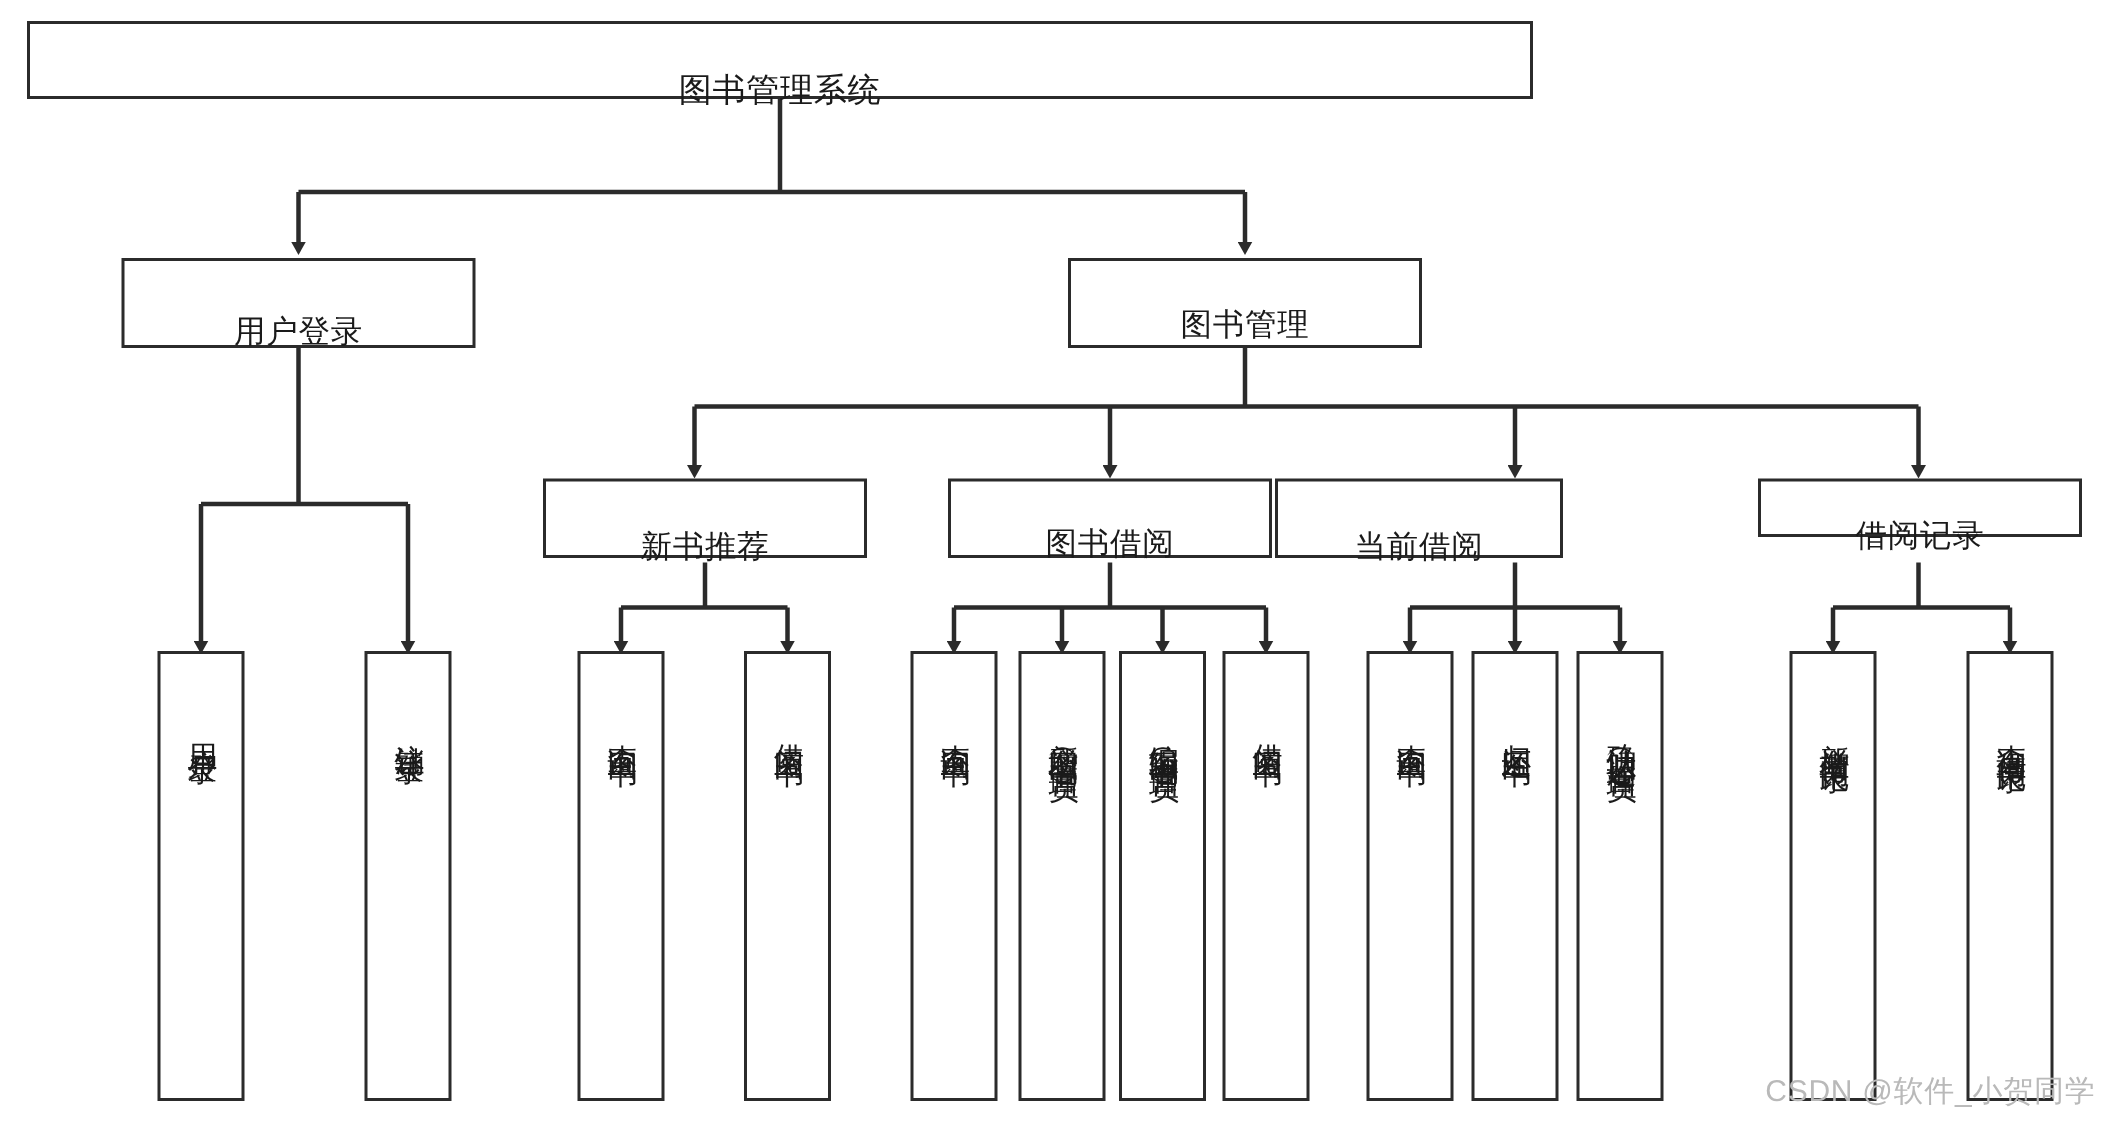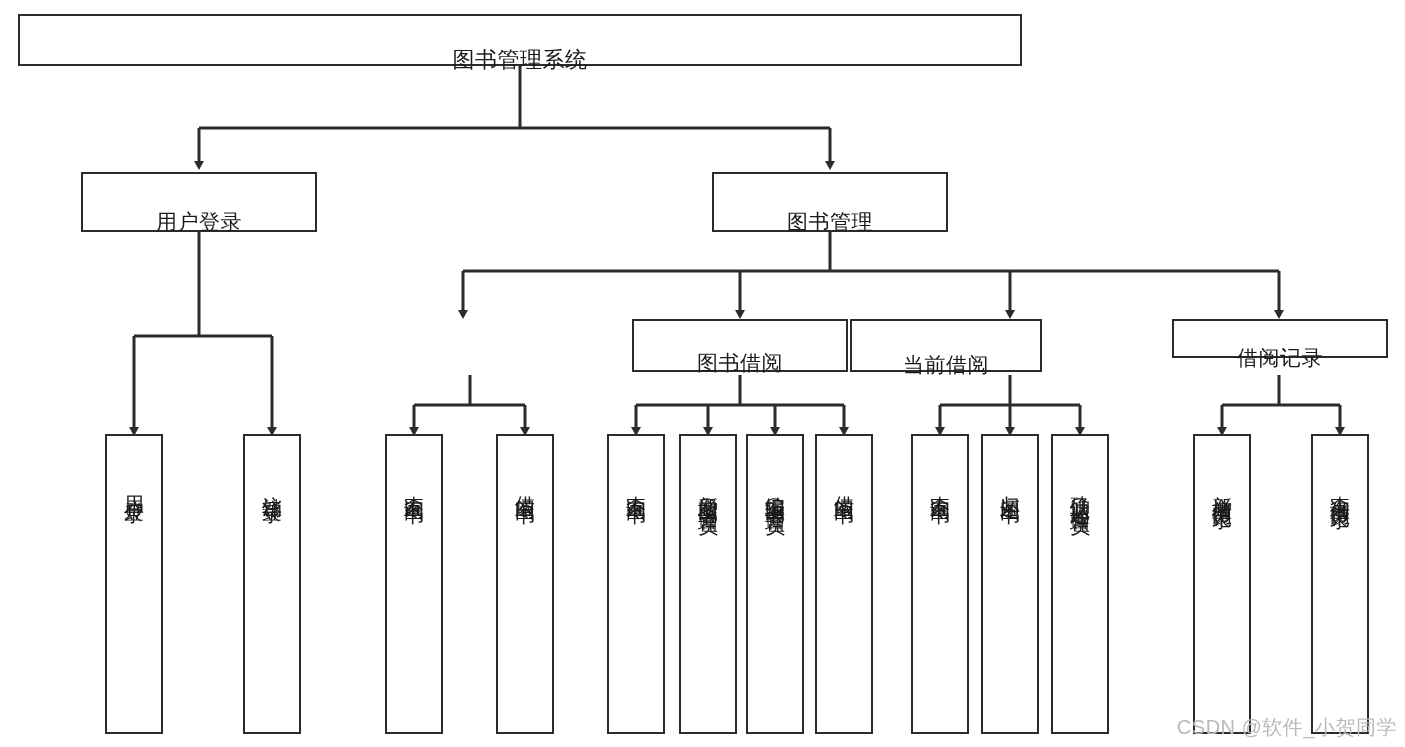--- a/index.html
+++ b/index.html
@@ -150,24 +150,27 @@
   </svg>
 
   <div class="node horizontal root" style="left:18px; top:14px; width:1004px; height:52px;">
     <span class="node-label">图书管理系统</span>
   </div>
 
   <div class="node horizontal" style="left:81px; top:172px; width:236px; height:60px;">
     <span class="node-label">用户登录</span>
   </div>
 
-  <div class="node horizontal" style="left:712px; top:172px; width:236px; height:60px;">
+  <div class="node horizontal" style="left:712px; top:172px; width:236px; height:60px;align-items:flex-end;">
     <span class="node-label">图书管理</span>
   </div>
 
+  <div class="node horizontal" style="left:362px; top:319px; width:216px; height:53px;">
+    <span class="node-label">新书推荐</span>
+  </div>
 
   <div class="node horizontal" style="left:632px; top:319px; width:216px; height:53px;font-family:Liberation Mono, monospace;">
     <span class="node-label">图书借阅</span>
   </div>
 
   <div class="node horizontal" style="left:850px; top:319px; width:192px; height:53px;">
     <span class="node-label">当前借阅</span>
   </div>
 
   <div class="node horizontal" style="left:1172px; top:319px; width:216px; height:39px;">

